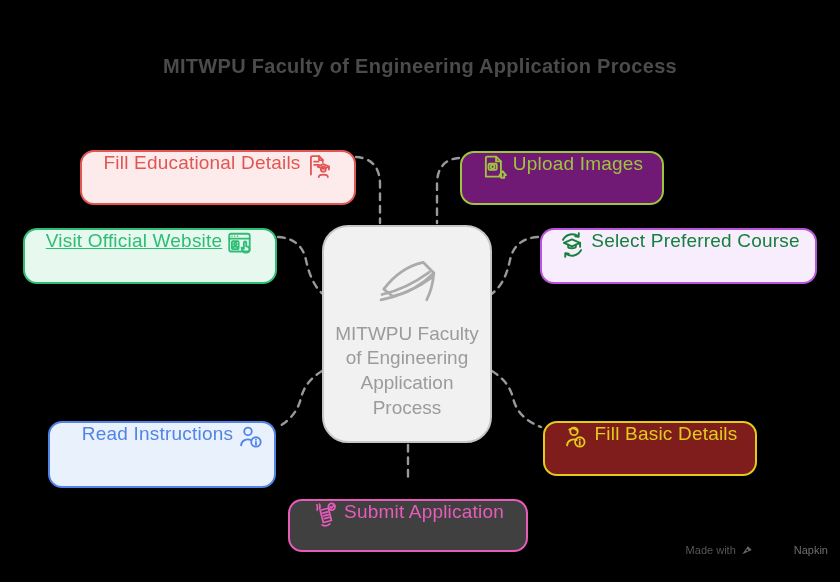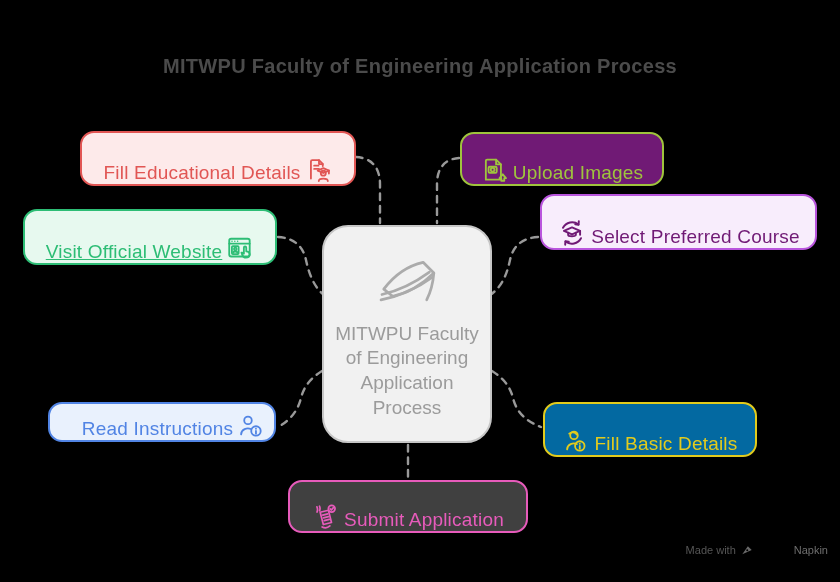--- a/index.html
+++ b/index.html
@@ -1,30 +1,30 @@
 <!DOCTYPE html>
 <html><head>
 <meta charset="utf-8">
 <style>
   html,body{margin:0;padding:0;background:#000;}
   .canvas{position:relative;width:840px;height:582px;background:#000;overflow:hidden;
           font-family:"Liberation Sans", sans-serif;}
   .title{position:absolute;left:0;top:55px;width:840px;text-align:center;
          font-size:20px;font-weight:700;color:#4b4b4b;letter-spacing:.3px;}
   .connectors{position:absolute;left:0;top:0;}
-  .node{position:absolute;display:flex;align-items:flex-end;justify-content:center;gap:4px;
+  .node{position:absolute;display:flex;align-items:flex-start;justify-content:center;gap:4px;
         border:2.5px solid;border-radius:14px;font-size:19px;font-weight:400;
-        box-sizing:border-box;letter-spacing:.2px;}
+        box-sizing:border-box;letter-spacing:.2px;margin-top:19px;}
   .node svg{flex:0 0 auto;display:block;}
   .n-edu   {left:80px; top:131px;width:276px;height:55px;color:#e15654;border-color:#e15654;background:#fdeaea;}
   .n-upl   {left:460px;top:132px;width:204px;height:54px;color:#9fc43d;border-color:#9fc43d;background:#701a75;}
   .n-web   {left:23px; top:209px;width:254px;height:56px;color:#2dbd75;border-color:#2dbd75;background:#e7f9ef;text-decoration:underline;}
-  .n-course{left:540px;top:194px;width:277px;height:56px;color:#701a75;border-color:#b955dd;background:#f8edfc;}
-  .n-read  {left:48px; top:402px;width:228px;height:40px;color:#5184e4;border-color:#5184e4;background:#e9f1fd;padding-left:23px;}
-  .n-basic {left:543px;top:402px;width:214px;height:55px;color:#e2cb1d;border-color:#e2cb1d;background:#0369a1;}
+  .n-course{left:540px;top:209px;width:277px;height:56px;color:#15803d;border-color:#b955dd;background:#f8edfc;}
+  .n-read  {left:48px; top:402px;width:228px;height:67px;color:#5184e4;border-color:#5184e4;background:#e9f1fd;padding-left:23px;}
+  .n-basic {left:543px;top:402px;width:214px;height:55px;color:#e2cb1d;border-color:#e2cb1d;background:#7f1d1d;}
   .n-submit{left:288px;top:480px;width:240px;height:53px;color:#e75bbb;border-color:#e75bbb;background:#404040;}
   .center{position:absolute;left:322px;top:225px;width:170px;height:218px;background:#f1f1f1;
           border:2.5px solid #c6c6c6;border-radius:26px;box-sizing:border-box;
           display:flex;flex-direction:column;align-items:center;justify-content:center;gap:6px;}
   .center-lbl{color:#9b9b9b;font-size:19px;line-height:1.3;text-align:center;width:150px;}
   .watermark{position:absolute;right:12px;top:544px;display:flex;align-items:flex-start;gap:5px;
              font-size:11px;color:#565656;}
   .watermark .brand{color:#6e6e6e;margin-left:36px;}
 </style>
 </head>

